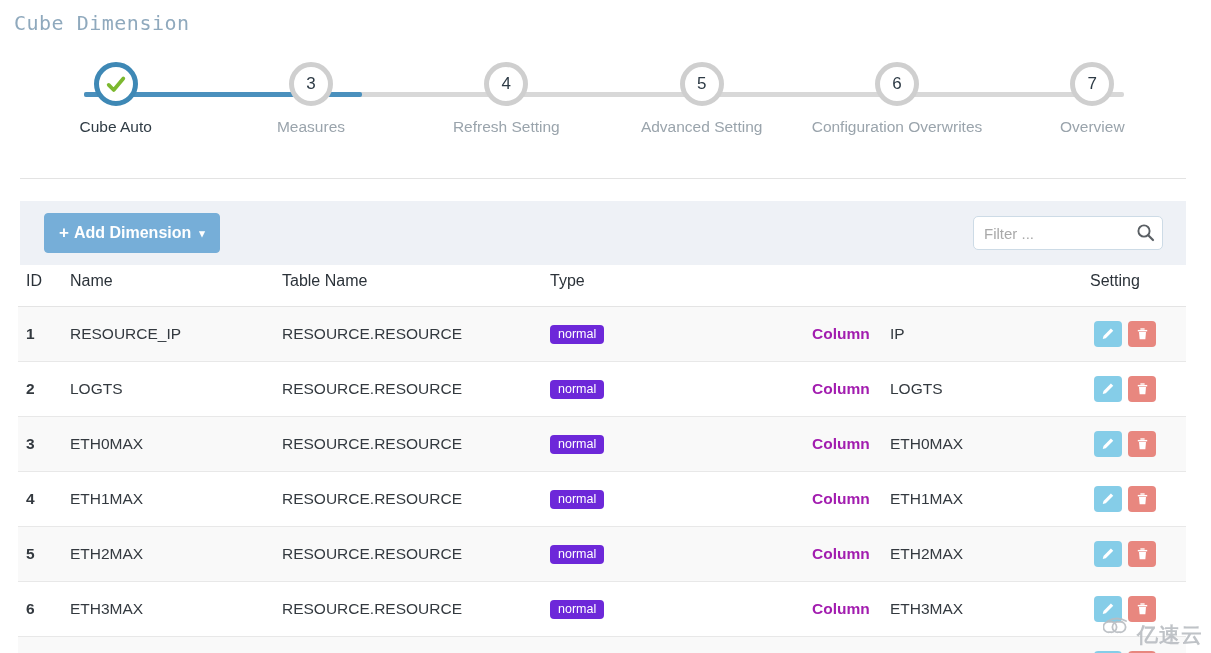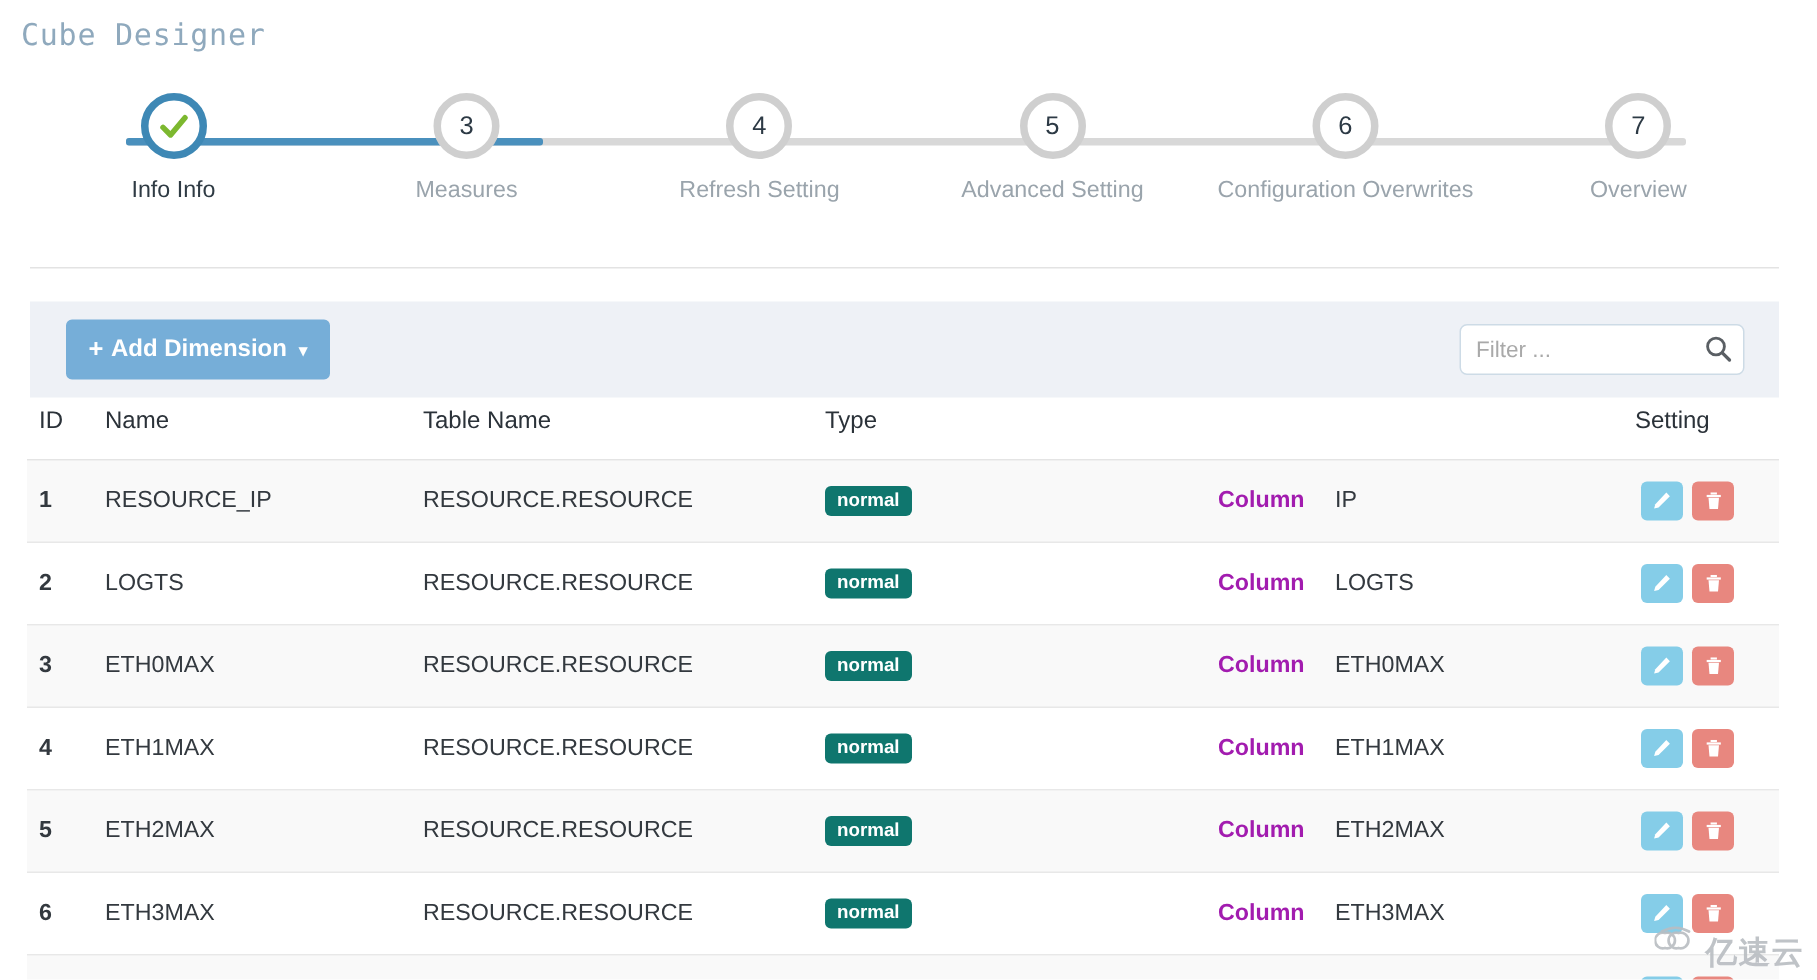--- a/index.html
+++ b/index.html
@@ -208,24 +208,24 @@
   .col-id    { width: 52px;  padding-left: 8px !important; }
   .col-name  { width: 212px; }
   .col-table { width: 268px; }
   .col-type  { width: 540px; }
   .col-act   { width: 96px;  }
 
   td.col-id { font-weight: bold; font-size: 15.5px; }
 
   .badge {
     display: inline-block;
-    background: #0f766e;
+    background: #6d28d9;
     color: #ffffff;
     font-size: 12.5px;
-    font-weight: bold;
+    font-weight: normal;
     border-radius: 4px;
     padding: 3px 8px 4px;
     line-height: 1;
   }
   .type-cell {
     display: flex;
     align-items: center;
   }
   .type-badge-slot { width: 262px; flex: 0 0 262px; }
   .type-kind {
@@ -273,33 +273,33 @@
     font-weight: bold;
     letter-spacing: 1px;
     margin-top: 12px;
   }
 </style>
 </head>
 <body>
 
 <div class="page">
 
-  <div class="app-title">Cube Designer</div>
+  <div class="app-title">Cube Dimension</div>
 
   <div class="stepper">
     <div class="step-track"></div>
     <div class="step-track-done"></div>
     <div class="steps" id="steps-container">
         <div class="step done">
           <div class="step-circle">
             <svg class="step-check" viewBox="0 0 24 24">
               <polyline points="4,13 9.5,18.5 20,6" fill="none" stroke="#7cb82f" stroke-width="4" stroke-linecap="round" stroke-linejoin="round"></polyline>
             </svg>
           </div>
-          <div class="step-label">Info Info</div>
+          <div class="step-label">Cube Auto</div>
         </div>
         <div class="step">
           <div class="step-circle">
             <span>3</span>
           </div>
           <div class="step-label">Measures</div>
         </div>
         <div class="step">
           <div class="step-circle">
             <span>4</span>

